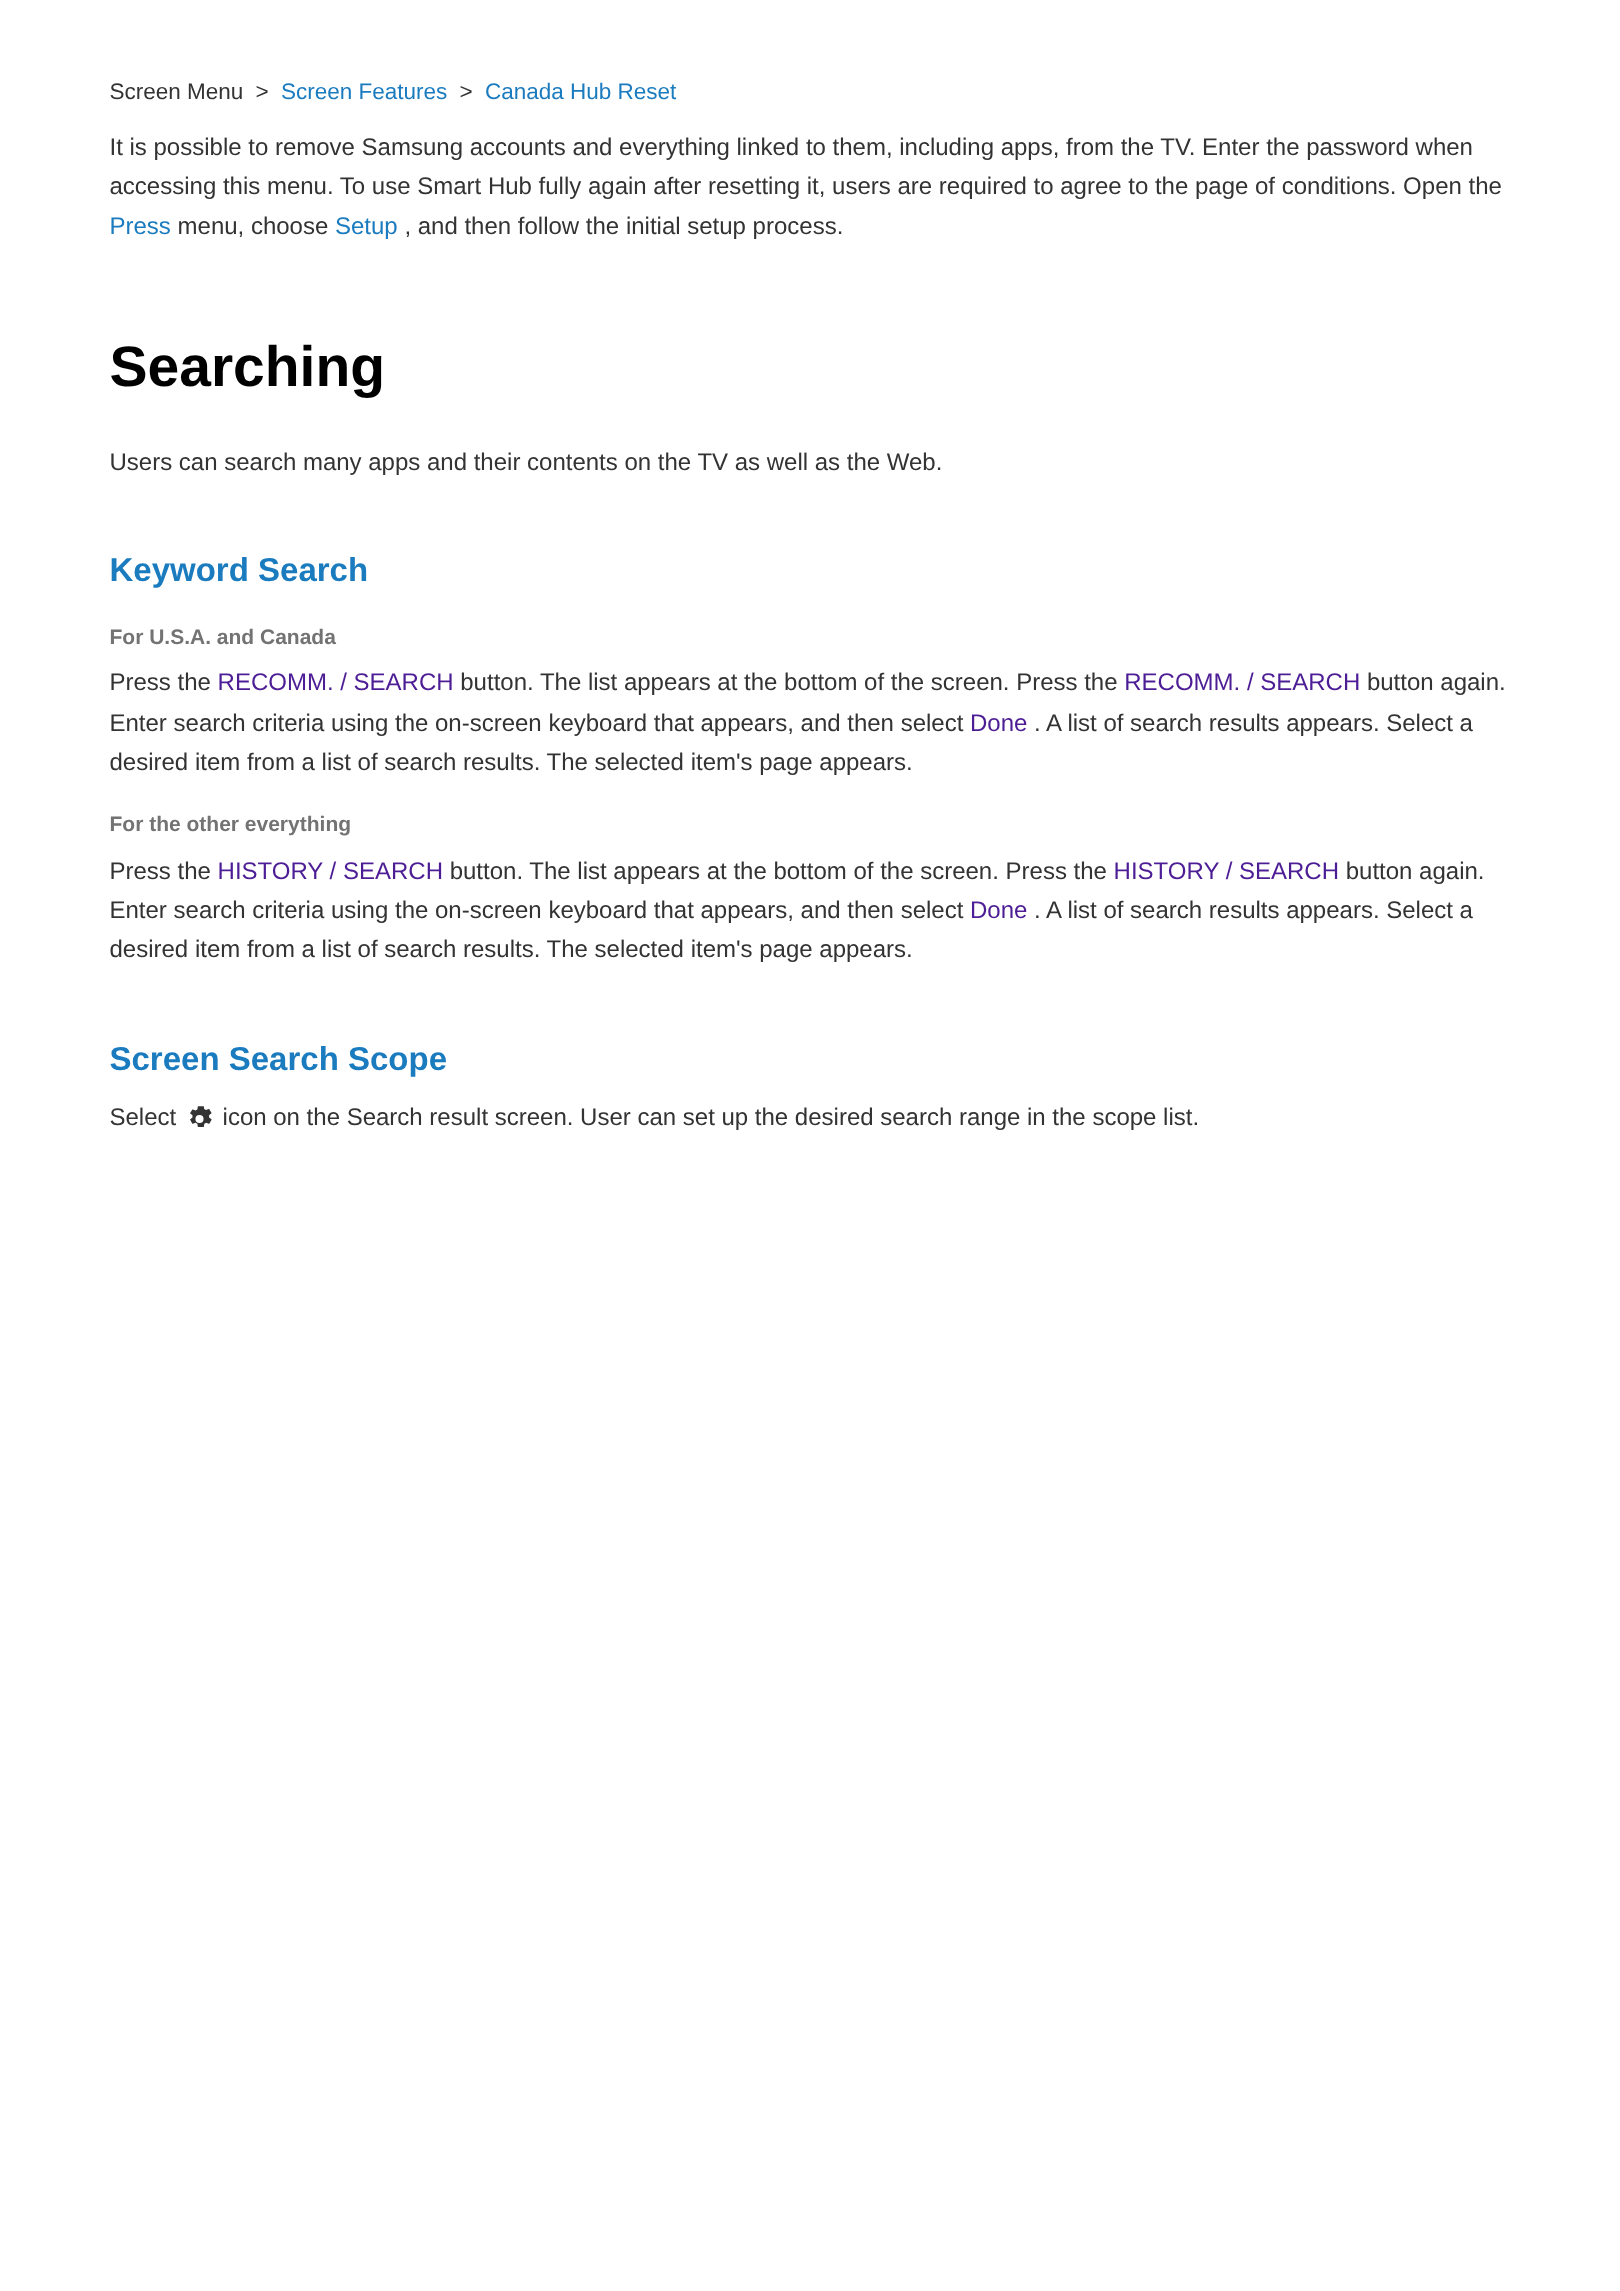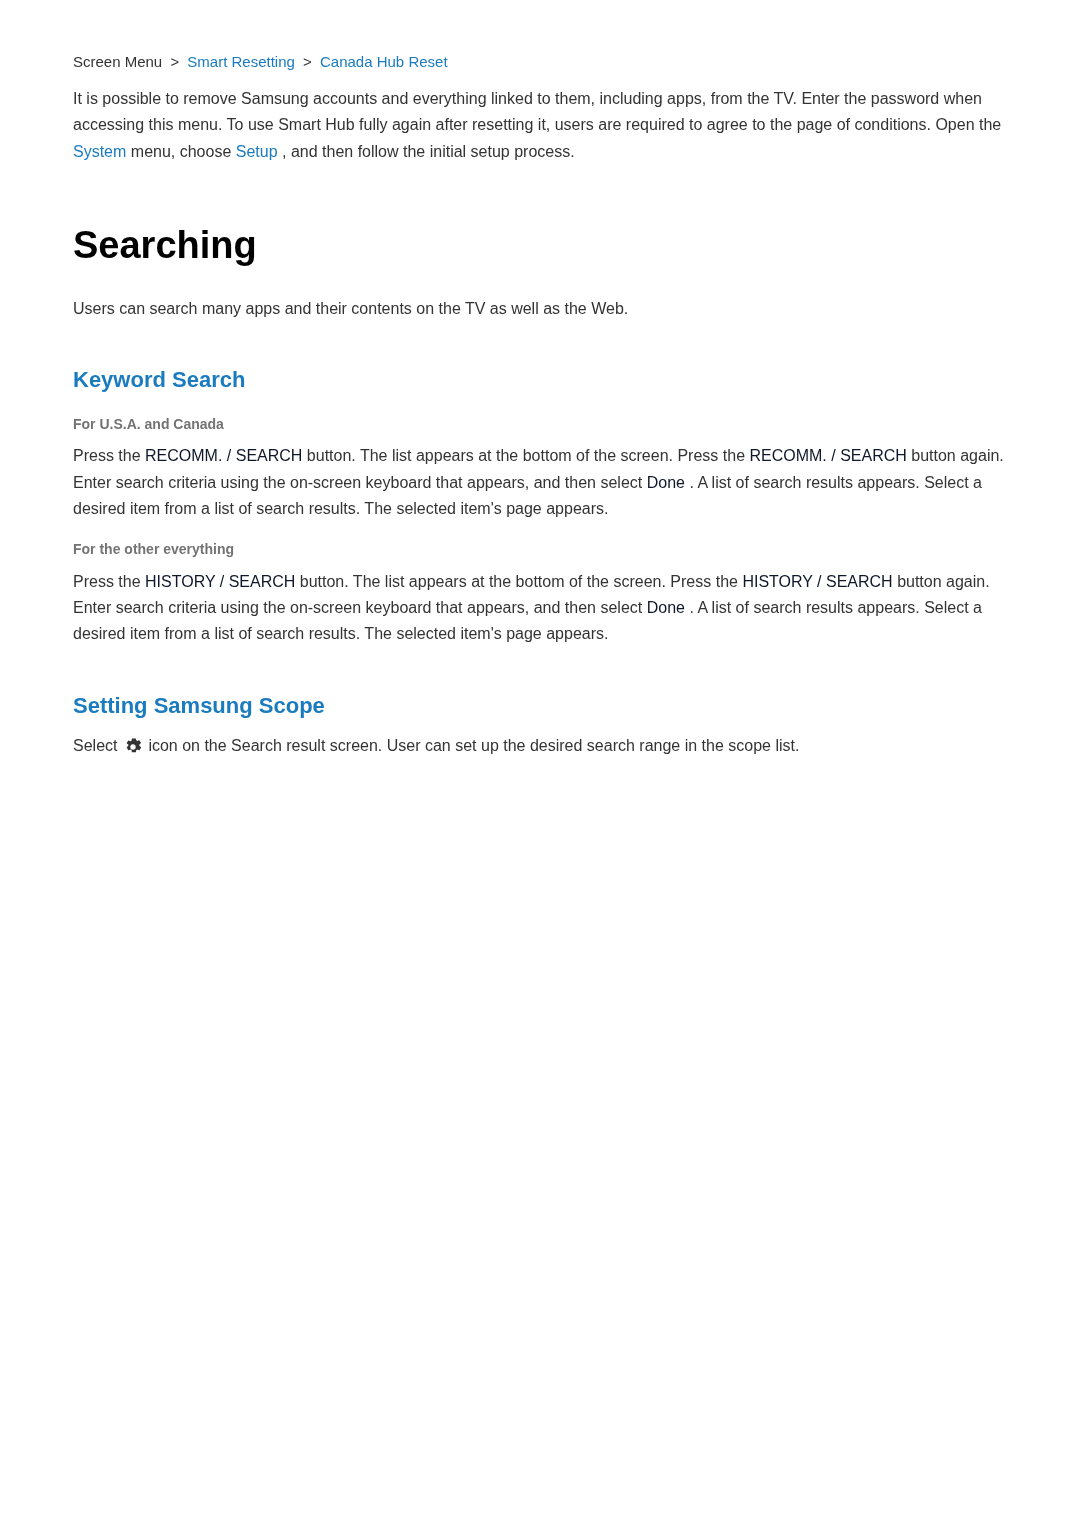--- a/index.html
+++ b/index.html
@@ -63,21 +63,21 @@
 
     .subsection-title {
       font-size: 14px;
       font-weight: bold;
       color: #737373;
       margin-bottom: 8px;
       margin-top: 16px;
     }
 
     .inline-highlight {
-      color: #0f172a;
+      color: #4c1d95;
       font-weight: normal;
     }
 
     .gear-icon {
       display: inline-block;
       width: 18px;
       height: 18px;
       vertical-align: middle;
       margin: 0 2px;
     }
@@ -93,28 +93,28 @@
     }
   </style>
 </head>
 <body>
 
 <div class="section">
 
   <div class="breadcrumb">
     <span>Screen Menu</span>
     <span class="breadcrumb-separator">&gt;</span>
-    <a class="link-blue">Smart Resetting</a>
+    <a class="link-blue">Screen Features</a>
     <span class="breadcrumb-separator">&gt;</span>
     <a class="link-blue">Canada Hub Reset</a>
   </div>
 
   <p class="body-text">
     <span>It is possible to remove Samsung accounts and everything linked to them, including apps, from the TV. Enter the password when accessing this menu. To use Smart Hub fully again after resetting it, users are required to agree to the page of conditions. Open the</span>
-    <a class="link-blue">System</a>
+    <a class="link-blue">Press</a>
     <span>menu, choose</span>
     <a class="link-blue">Setup</a>
     <span>, and then follow the initial setup process.</span>
   </p>
 </div>
 
 <div class="searching-section section">
   <h1 class="section-title-large">Searching</h1>
   <p class="searching-intro">Users can search many apps and their contents on the TV as well as the Web.</p>
 </div>
@@ -141,21 +141,21 @@
     <span class="inline-highlight">HISTORY / SEARCH</span>
     <span>button. The list appears at the bottom of the screen. Press the</span>
     <span class="inline-highlight">HISTORY / SEARCH</span>
     <span>button again. Enter search criteria using the on-screen keyboard that appears, and then select</span>
     <span class="inline-highlight">Done</span>
     <span>. A list of search results appears. Select a desired item from a list of search results. The selected item's page appears.</span>
   </p>
 </div>
 
 <div class="section">
-  <h2 class="section-title-small">Setting Samsung Scope</h2>
+  <h2 class="section-title-small">Screen Search Scope</h2>
 
   <p class="body-text">
     <span>Select</span>
     
     <svg class="gear-icon" viewBox="0 0 20 20" xmlns="http://www.w3.org/2000/svg">
       <path fill="#333333" d="M10 13a3 3 0 1 1 0-6 3 3 0 0 1 0 6zm7.07-4.23a7.12 7.12 0 0 0 .06-.77 7.12 7.12 0 0 0-.06-.77l1.66-1.3a.4.4 0 0 0 .1-.5l-1.57-2.72a.4.4 0 0 0-.49-.17l-1.96.79a7.2 7.2 0 0 0-1.33-.77L13.3.84A.39.39 0 0 0 12.91.5H9.09a.39.39 0 0 0-.39.34l-.29 2.09a7.2 7.2 0 0 0-1.33.77l-1.96-.79a.39.39 0 0 0-.49.17L3.06 5.5a.38.38 0 0 0 .1.5l1.66 1.3a7.38 7.38 0 0 0-.06.77c0 .26.02.52.06.77L3.16 10.1a.38.38 0 0 0-.1.5l1.57 2.72c.1.17.31.23.49.17l1.96-.79c.42.3.87.55 1.33.77l.29 2.09c.05.2.22.34.39.34h3.82c.18 0 .34-.14.39-.34l.29-2.09a7.2 7.2 0 0 0 1.33-.77l1.96.79c.18.07.39 0 .49-.17l1.57-2.72a.38.38 0 0 0-.1-.5l-1.66-1.3z"></path>
     </svg>
     <span>icon on the Search result screen. User can set up the desired search range in the scope list.</span>
   </p>
 </div>

